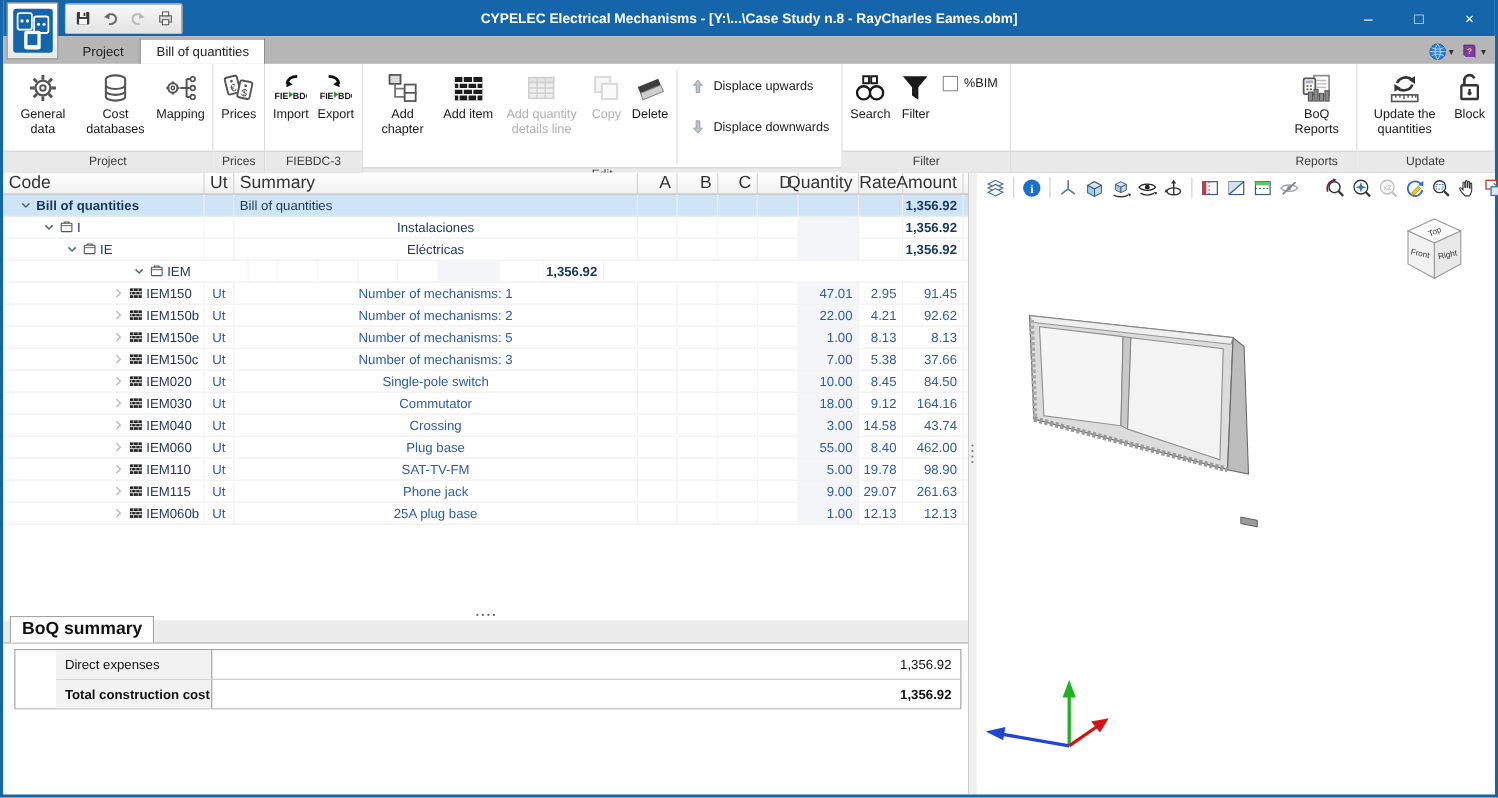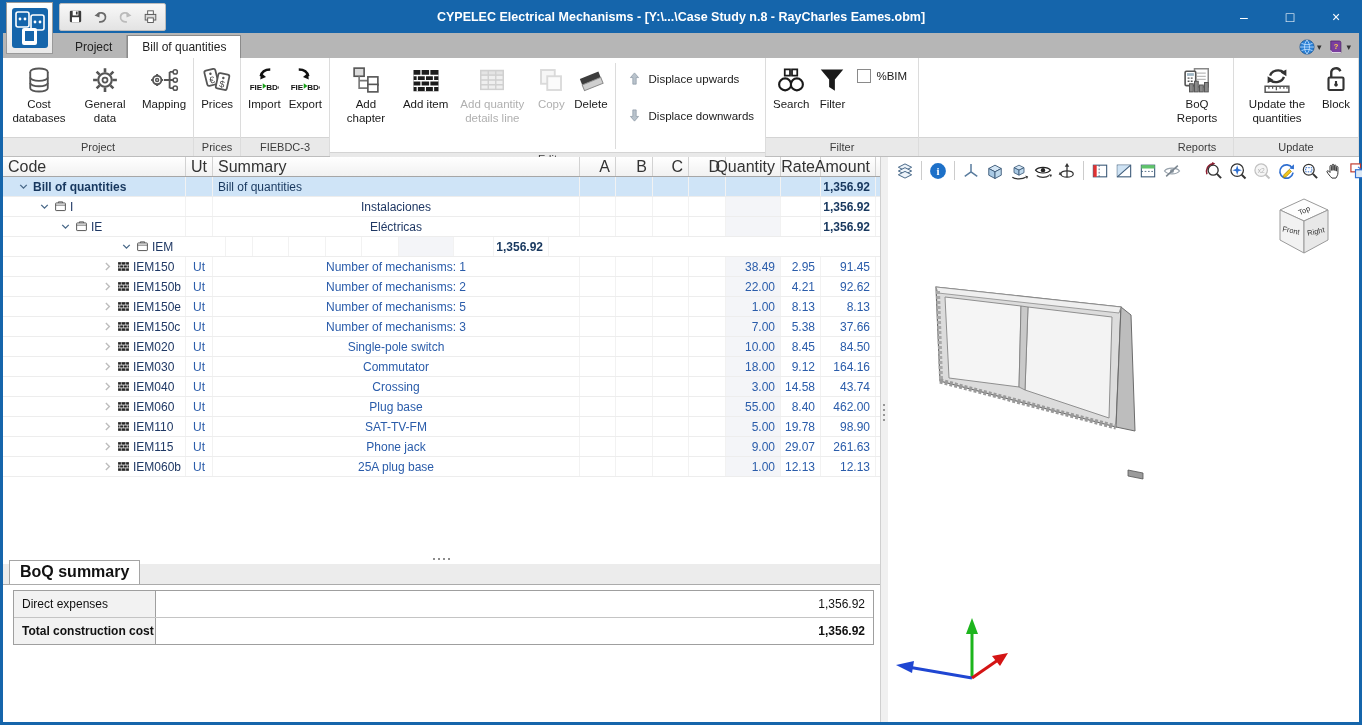--- a/index.html
+++ b/index.html
@@ -64,21 +64,21 @@
   .chap{color:#1f3864;}
   .blue{color:#2a5caa;}
   .b{font-weight:bold;}
   .gfill{flex:1;}
   .hsplit{height:9px;flex:0 0 auto;display:flex;align-items:center;justify-content:center;background:#fff;}
   .hgrip{display:flex;gap:3px;}
   .hgrip i{width:2px;height:2px;background:#666;border-radius:50%;}
   
   .btabstrip{height:20px;background:#ececec;border-bottom:1px solid #ababab;display:flex;align-items:flex-end;padding-left:6px;flex:0 0 auto;}
   .btab{background:#fff;border:1px solid #a5a5a5;border-bottom:none;font-size:16px;font-weight:bold;color:#111;padding:2px 10px 3px 10px;}
-  .boqtable{margin:5px 0 0 10px;width:861px;border:1px solid #9f9f9f;box-sizing:border-box;flex:0 0 auto;}
+  .boqtable{margin:5px 0 0 10px;width:861px;border:1px solid #9f9f9f;box-sizing:border-box;flex:0 0 auto;padding-left:37px;}
   .boqrow{display:flex;height:26px;}
   .boqrow + .boqrow{border-top:1px solid #c4c4c4;}
   .boqlabel{width:142px;background:#f2f2f2;border-right:1px solid #9f9f9f;display:flex;align-items:center;padding-left:8px;font-size:12px;color:#111;box-sizing:border-box;}
   .boqval{flex:1;display:flex;align-items:center;justify-content:flex-end;padding-right:8px;font-size:12px;color:#111;}
   .botfill{flex:1;background:#fff;}
   
   .viewer{flex:1;display:flex;flex-direction:column;position:relative;min-width:0;}
   .vtoolbar{height:27px;display:flex;align-items:center;padding-left:7px;gap:4px;flex:0 0 auto;}
   .vico{width:21px;height:21px;display:flex;align-items:center;justify-content:center;}
   .vico svg{width:20px;height:20px;}
@@ -166,33 +166,33 @@
           <span class="caret">▾</span>
         </div>
       </div>
     </div>
 
   <div class="ribbon" id="ribbon">
       <div class="rgroup">
         <div class="rbody">
           <div class="rbtn">
             <div class="ric"><svg viewBox="0 0 24 24">
+                <circle cx="12" cy="12" r="5.4" fill="#fff" stroke="#555" stroke-width="1.7"></circle>
+                <circle cx="12" cy="12" r="2" fill="none" stroke="#555" stroke-width="1.4"></circle>
+                <path d="M12 2.5v3.5M12 18v3.5M2.5 12h3.5M18 12h3.5M5.3 5.3l2.4 2.4M16.3 16.3l2.4 2.4M18.7 5.3l-2.4 2.4M7.7 16.3l-2.4 2.4" stroke="#555" stroke-width="2.1"></path>
+              </svg></div>
+            <div class="rlb" style="max-width: 58px;">General data</div>
+          </div>
+          <div class="rbtn">
+            <div class="ric"><svg viewBox="0 0 24 24">
                 <ellipse cx="12" cy="5.5" rx="7" ry="2.7" fill="#fff" stroke="#555" stroke-width="1.5"></ellipse>
                 <path d="M5 5.5v13c0 1.5 3.1 2.7 7 2.7s7-1.2 7-2.7v-13" fill="#fff" stroke="#555" stroke-width="1.5"></path>
                 <path d="M5 10c0 1.5 3.1 2.7 7 2.7s7-1.2 7-2.7M5 14.3c0 1.5 3.1 2.7 7 2.7s7-1.2 7-2.7" stroke="#555" fill="none" stroke-width="1.5"></path>
               </svg></div>
             <div class="rlb" style="max-width: 58px;">Cost databases</div>
-          </div>
-          <div class="rbtn">
-            <div class="ric"><svg viewBox="0 0 24 24">
-                <circle cx="12" cy="12" r="5.4" fill="#fff" stroke="#555" stroke-width="1.7"></circle>
-                <circle cx="12" cy="12" r="2" fill="none" stroke="#555" stroke-width="1.4"></circle>
-                <path d="M12 2.5v3.5M12 18v3.5M2.5 12h3.5M18 12h3.5M5.3 5.3l2.4 2.4M16.3 16.3l2.4 2.4M18.7 5.3l-2.4 2.4M7.7 16.3l-2.4 2.4" stroke="#555" stroke-width="2.1"></path>
-              </svg></div>
-            <div class="rlb" style="max-width: 58px;">General data</div>
           </div>
           <div class="rbtn">
             <div class="ric"><svg viewBox="0 0 24 24">
                 <circle cx="6.5" cy="12" r="3.4" fill="#fff" stroke="#555" stroke-width="1.5"></circle>
                 <circle cx="6.5" cy="12" r="1.2" fill="none" stroke="#555" stroke-width="1.1"></circle>
                 <path d="M6.5 7.2V8.6M6.5 15.4v1.4M1.7 12h1.4M9.9 12h1.4" stroke="#555" stroke-width="1.6"></path>
                 <path d="M12 12h4.5M16.5 5.5v13M16.5 5.5h3M16.5 12h3M16.5 18.5h3" stroke="#555" fill="none" stroke-width="1.5"></path>
                 <circle cx="21" cy="5.5" r="1.7" fill="#fff" stroke="#555" stroke-width="1.2"></circle>
                 <circle cx="21" cy="12" r="1.7" fill="#fff" stroke="#555" stroke-width="1.2"></circle>
                 <circle cx="21" cy="18.5" r="1.7" fill="#fff" stroke="#555" stroke-width="1.2"></circle>
@@ -496,21 +496,21 @@
                   <path d="M8 4v5.3M16 4v5.3M5 9.3v5.3M12 9.3v5.3M19 9.3v5.3M8 14.6V20M16 14.6V20" stroke="#fff" stroke-width="1.1"></path>
                 </svg></span>
               <span class="chap">IEM150</span>
             </div>
             <div class="gc blue c" style="width: 27px;">Ut</div>
             <div class="gc blue c" style="width: 367px;">Number of mechanisms: 1</div>
             <div class="gc" style="width: 36px;"></div>
             <div class="gc" style="width: 37px;"></div>
             <div class="gc" style="width: 36px;"></div>
             <div class="gc" style="width: 37px;"></div>
-            <div class="gc blue r qty" style="width: 55px;">38.49</div>
+            <div class="gc blue r qty" style="width: 55px;">47.01</div>
             <div class="gc blue r" style="width: 40px;">2.95</div>
             <div class="gc blue r" style="width: 55px;">91.45</div>
           </div>
           <div class="grow">
             <div class="gc codecell" style="width: 183px;">
               <span style="width: 90px; flex: 0 0 auto;"></span>
               <span class="tw"><svg viewBox="0 0 24 24">
                   <path d="M9 5.5l6.5 6.5L9 18.5" fill="none" stroke="#bdbdbd" stroke-width="2.6"></path>
                 </svg></span>
               <span class="tw"><svg viewBox="0 0 24 24">

